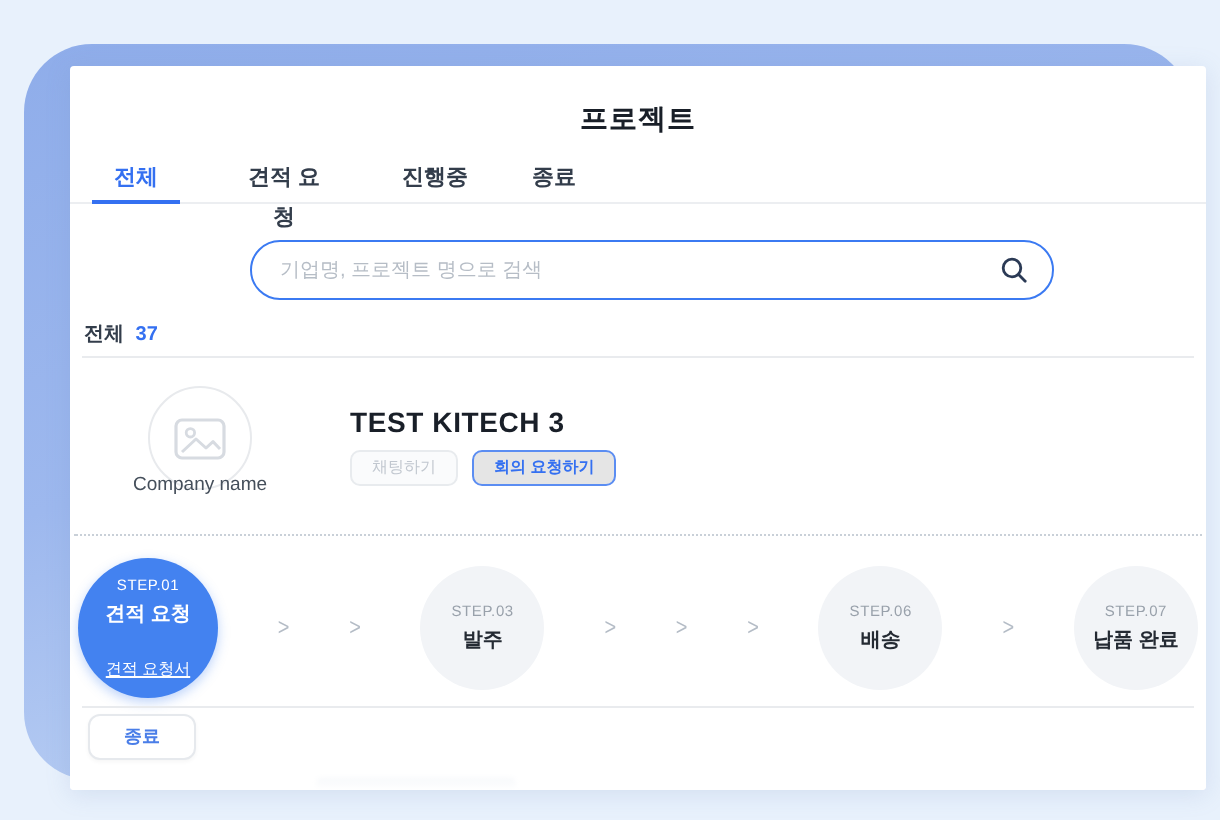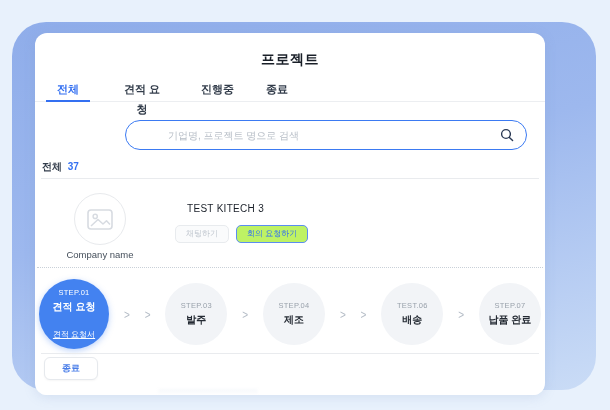--- a/index.html
+++ b/index.html
@@ -2,68 +2,68 @@
 <html><head>
 <meta charset="utf-8">
 <style>
   * { margin:0; padding:0; box-sizing:border-box; }
   html,body { width:610px; height:410px; }
   body { background:#e8f1fc; font-family:"Liberation Sans","DejaVu Sans",sans-serif; }
   .stage { position:relative; width:610px; height:410px; overflow:hidden; }
   .backdrop { position:absolute; left:12px; top:22px; width:584px; height:368px;
     border-radius:34px;
     background:linear-gradient(165deg,#8fadea 0%,#9db8ee 45%,#cadcf6 100%); }
-  .card { position:absolute; left:35px; top:33px; width:510px; height:362px;
-    background:#ffffff; border-radius:12px; overflow:hidden;
+  .card { position:absolute; left:35px; top:33px; width:568px; height:362px;
+    background:#ffffff; border-radius:2px; overflow:hidden;
     box-shadow:0 2px 12px rgba(110,140,190,.18); }
 
   .page-title { position:absolute; top:18px; left:0; right:0; text-align:center;
     font-size:14px; font-weight:bold; color:#191f28; letter-spacing:.5px; }
 
   .tabs { position:absolute; top:46px; left:0; right:0; height:23px;
     border-bottom:1px solid #eceef1; }
   .tab { position:absolute; top:0; height:23px; line-height:20px; text-align:center;
     font-size:11px; font-weight:bold; color:#333d4b; cursor:pointer; }
   .tab.active { color:#3470f1; border-bottom:2px solid #3470f1; }
   .tab1 { left:11px;  width:44px; }
   .tab2 { left:85px;  width:44px; }
   .tab3 { left:165px; width:35px; }
   .tab4 { left:228px; width:28px; }
 
   .search { position:absolute; top:87px; left:90px; width:402px; height:30px;
     border:1.5px solid #3b7af2; border-radius:16px; background:#fff;
     display:flex; align-items:center; padding:0 12px 0 14px; }
   .search input { flex:1; border:none; outline:none; font-size:10px; color:#333;
-    background:transparent; font-family:inherit;margin-left:28px; }
+    background:transparent; font-family:inherit; }
   .search input::placeholder { color:#b6bdc6; }
   .search-icon { width:14px; height:14px; flex:0 0 auto; cursor:pointer; }
 
   .count-row { position:absolute; top:127px; left:7px; font-size:10px; font-weight:bold; }
   .count-label { color:#333d4b; }
   .count-num { color:#3470f1; margin-left:3px; }
 
   .divider { position:absolute; left:6px; right:6px; border-top:1px solid #e9ebee; }
   .divider1 { top:145px; }
   .divider-dotted { position:absolute; left:2px; right:2px; top:234px;
     border-top:1px dotted #c9d0d8; }
   .divider2 { top:320px; }
 
   .avatar { position:absolute; left:39px; top:160px; width:52px; height:52px;
     border:1px solid #e8eaed; border-radius:50%; background:#fff;
     display:flex; align-items:center; justify-content:center; cursor:pointer; }
-  .company-name { position:absolute; left:30px; top:216px; width:70px;
+  .company-name { position:absolute; left:30px; top:204px; width:70px;
     text-align:center; font-size:9.5px; color:#454f5b; }
 
-  .item-title { position:absolute; left:152px; top:170px; font-size:10px;
-    font-weight:normal; color:#191f28; letter-spacing:.3px; cursor:pointer; }
+  .item-title { position:absolute; left:140px; top:170px; font-size:14px;
+    font-weight:bold; color:#191f28; letter-spacing:.3px; cursor:pointer; }
   .item-buttons { position:absolute; left:140px; top:192px; display:flex; gap:7px; }
   .btn { font-size:8px; font-family:inherit; border-radius:5px; padding:4px 10px;
     cursor:pointer; line-height:1; }
   .btn-chat { color:#c1c7cf; background:#fafbfc; border:1px solid #e8ebee; }
-  .btn-meeting { color:#3470f1; background:#bef264; border:1px solid #5b8df2; font-weight:normal; }
+  .btn-meeting { color:#3470f1; background:#e5e5e5; border:1px solid #5b8df2; font-weight:bold; }
 
   .steps { position:absolute; left:4px; right:4px; top:243px; height:76px;
     display:flex; align-items:center; justify-content:space-between; }
   .step { width:62px; height:62px; border-radius:50%; background:#f2f4f7;
     display:flex; flex-direction:column; align-items:center; justify-content:center;
     gap:3px; flex:0 0 auto; }
   .step-num { font-size:7.5px; color:#99a1ab; letter-spacing:.3px; }
   .step-label { font-size:10px; font-weight:bold; color:#242a33; }
   .step.active { width:70px; height:70px; background:#4382f0;
     box-shadow:0 2px 6px rgba(67,130,240,.35); }
@@ -137,28 +137,24 @@
         <span class="step-label">견적 요청</span>
         <span class="step-link">견적 요청서</span>
       </div>
       <span class="chev">&gt;</span>
       <span class="chev">&gt;</span>
       <div class="step">
         <span class="step-num">STEP.03</span>
         <span class="step-label">발주</span>
       </div>
       <span class="chev">&gt;</span>
-      <div class="step">
-        <span class="step-num">STEP.04</span>
-        <span class="step-label">제조</span>
-      </div>
       <span class="chev">&gt;</span>
       <span class="chev">&gt;</span>
       <div class="step">
-        <span class="step-num">TEST.06</span>
+        <span class="step-num">STEP.06</span>
         <span class="step-label">배송</span>
       </div>
       <span class="chev">&gt;</span>
       <div class="step">
         <span class="step-num">STEP.07</span>
         <span class="step-label">납품 완료</span>
       </div>
     </div>
 
     <div class="divider divider2"></div>

